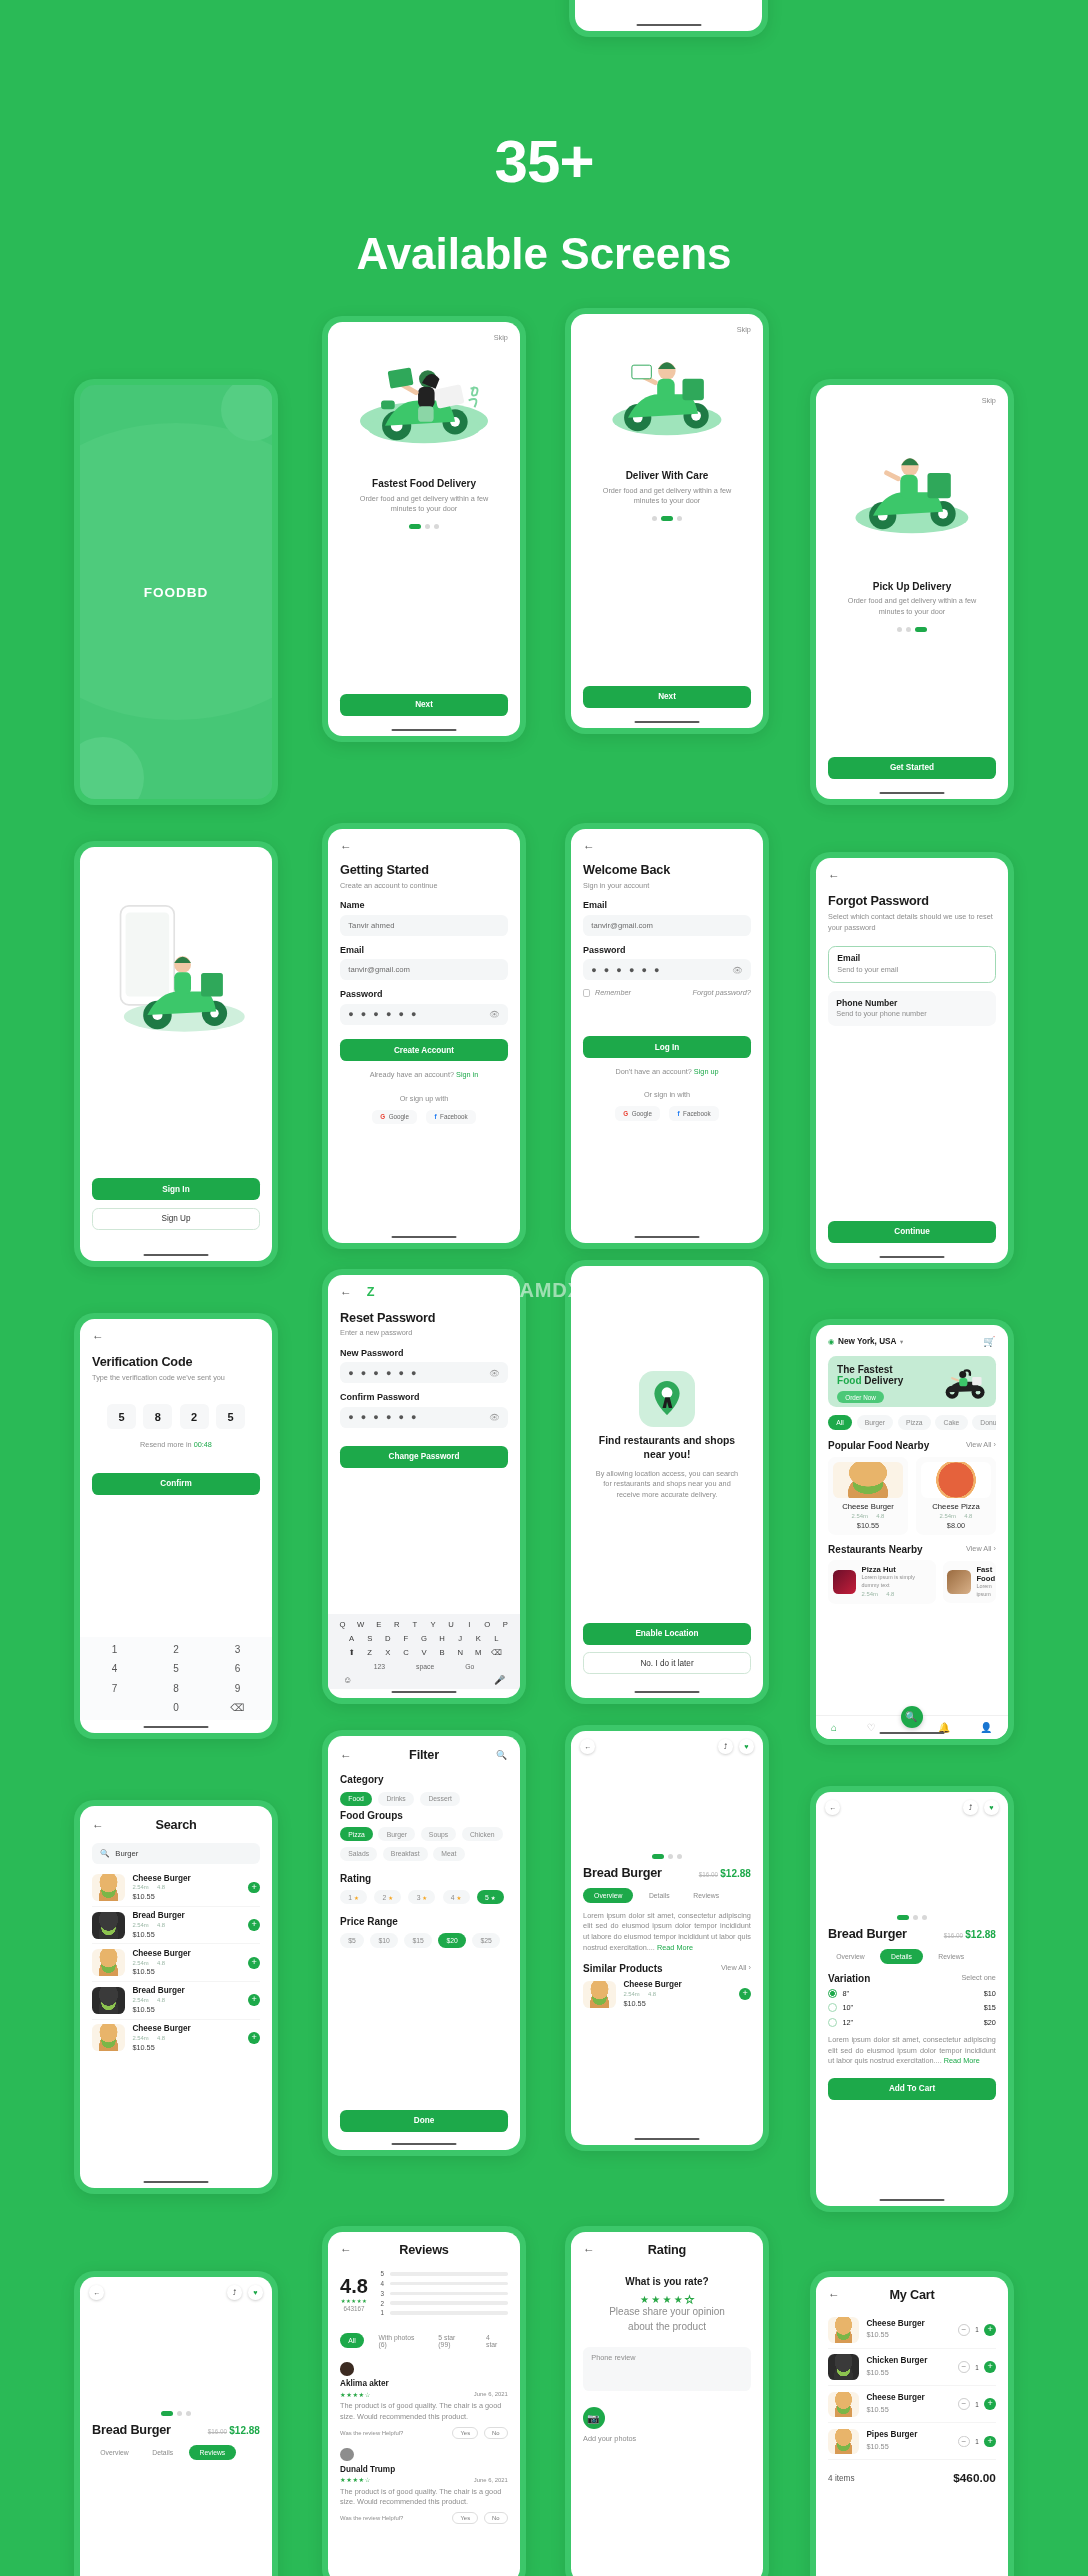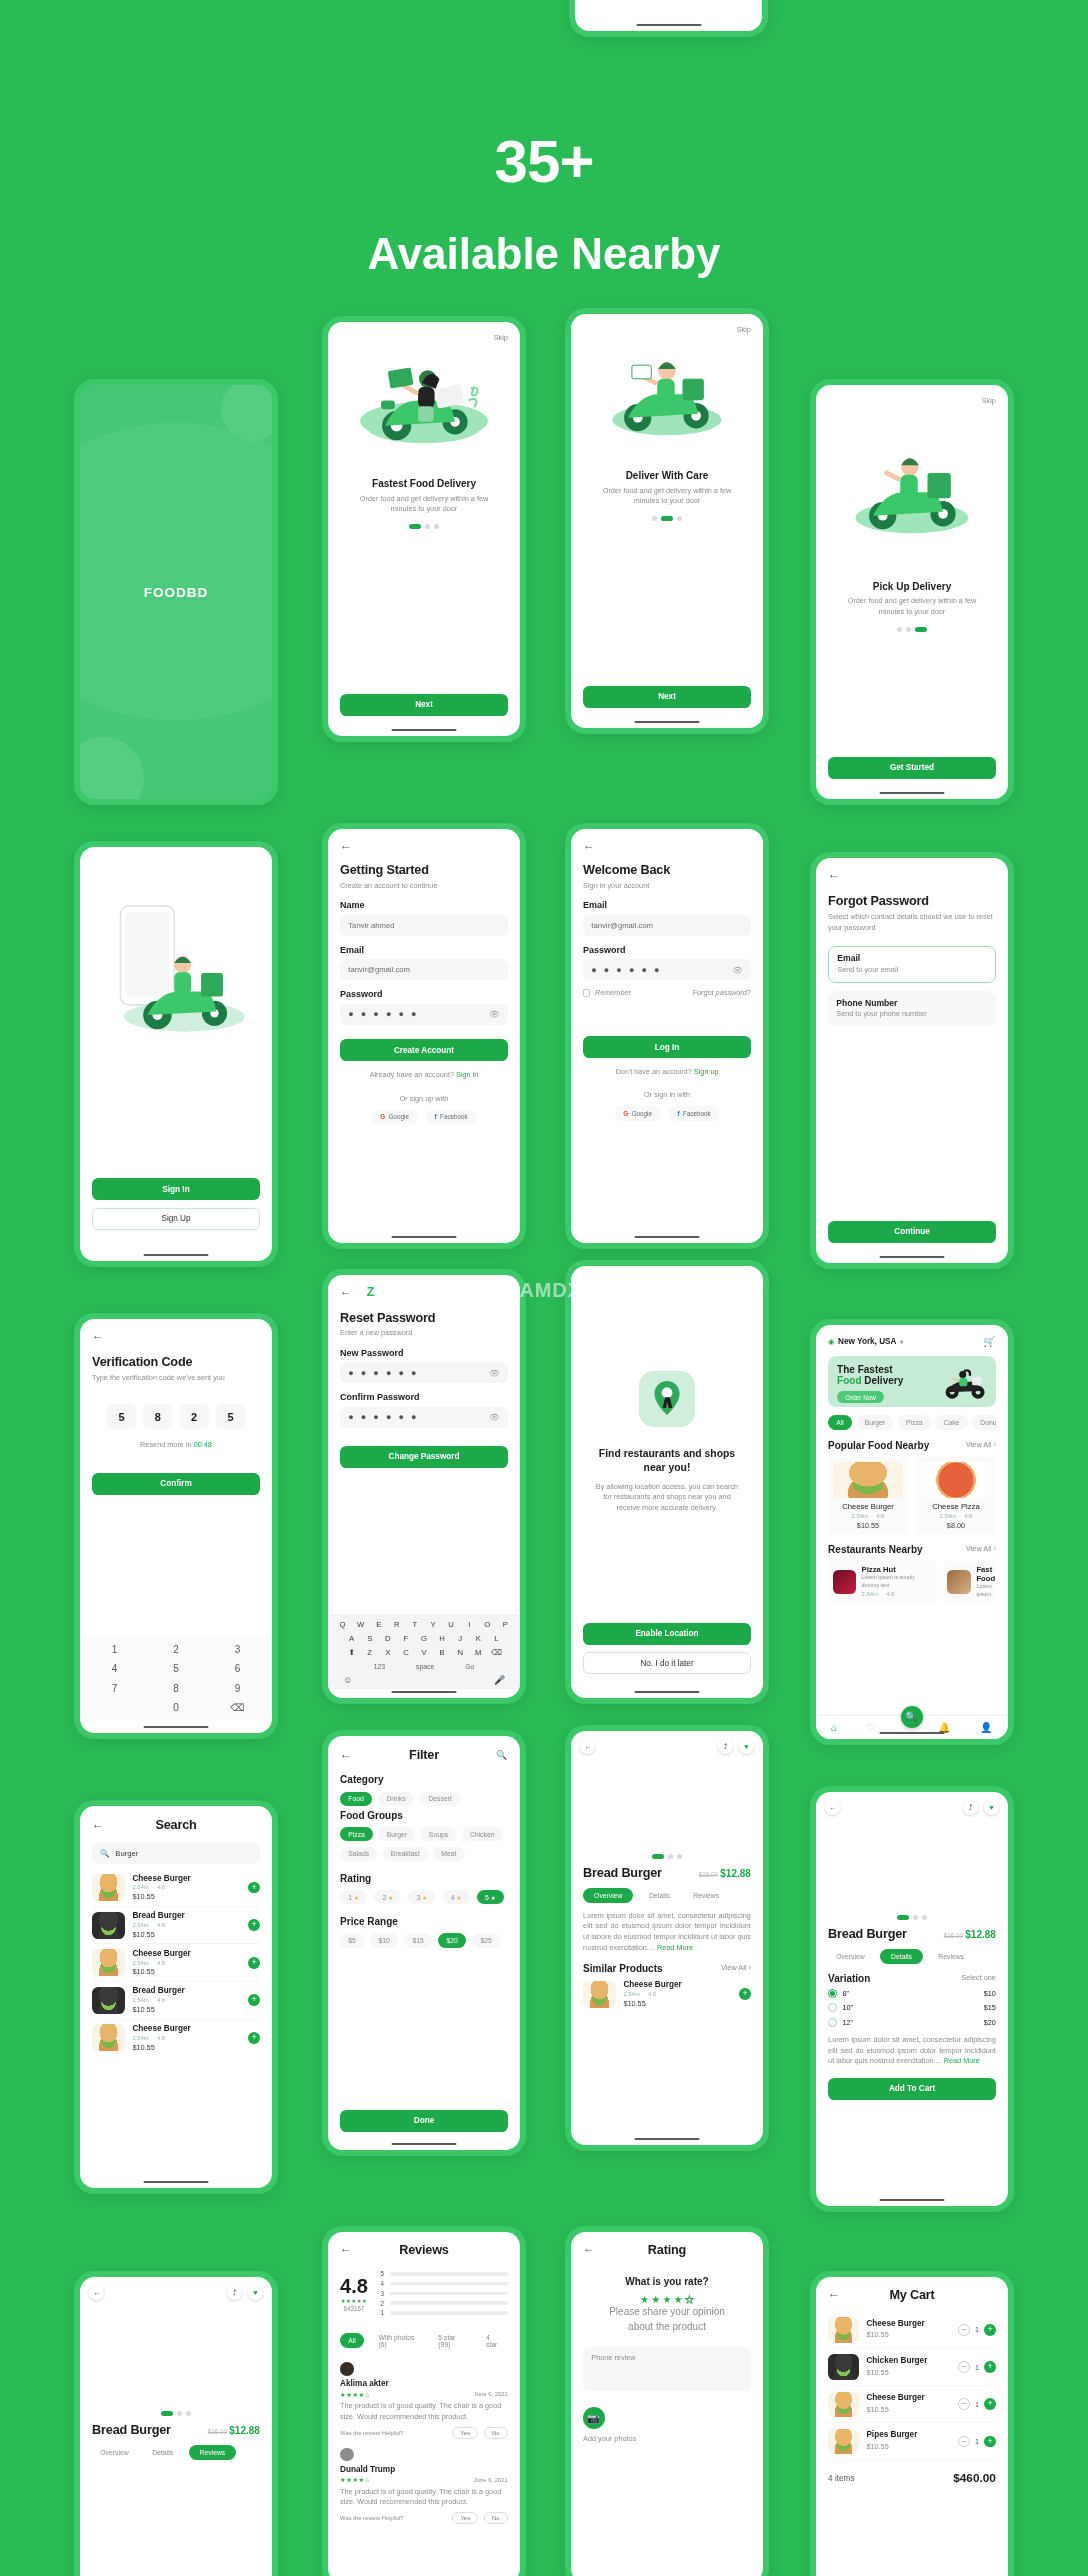--- a/index.html
+++ b/index.html
@@ -158,21 +158,21 @@
     <div class="screen">
 
       <div class="homebar"></div>
     </div>
   </div>
 
   <div class="headline" style="top:127px;">
     <div class="big">35+</div>
   </div>
   <div class="headline" style="top:218px;">
-    <div class="sub">Available Nearby</div>
+    <div class="sub">Available Screens</div>
   </div>
 
   <div class="phone" style="left:74px; top:379px; width:204px; height:426px;">
     <div class="screen splash">
       <div class="blob1"></div>
       <div class="blob2"></div>
       <div class="blob3"></div>
       <div class="logo">FOODBD</div>
     </div>
   </div>
@@ -518,21 +518,21 @@
     <div class="screen pad">
       <div style="margin-top:94px; display:flex; justify-content:center;">
         <div style="width:56px;height:56px;border-radius:14.5px;background:#CFEFDC;display:flex;align-items:center;justify-content:center;">
           <svg width="36" height="40" viewBox="0 0 40 44">
             <path d="M20 2 a14 14 0 0 1 14 14 c0 11 -14 24 -14 24 S6 27 6 16 A14 14 0 0 1 20 2 z" fill="#2FA85A"></path>
             <circle cx="20" cy="15" r="6" fill="#fff"></circle>
             <path d="M18 20 l-3 12 l4 0 l1 -7 l2 7 l4 0 l-3 -12 z" fill="#1c1c1c"></path>
           </svg>
         </div>
       </div>
-      <div class="center" style="margin-top:20px;">
+      <div class="center" style="margin-top:7px;">
         <div class="h2" style="font-size:10.4px; padding:0 12.7px; line-height:1.35;">Find restaurants and shops near you!</div>
         <div class="muted" style="margin-top:6.3px; padding:0 9px;">By allowing location access, you can search for restaurants and shops near you and receive more accurate delivery.</div>
       </div>
       <div style="position:absolute; left:11.8px; right:11.8px; bottom:23.6px;">
         <div class="btn">Enable Location</div>
         <div class="btn outline" style="margin-top:7.3px;">No. I do it later</div>
       </div>
       <div class="homebar"></div>
     </div>
   </div>

